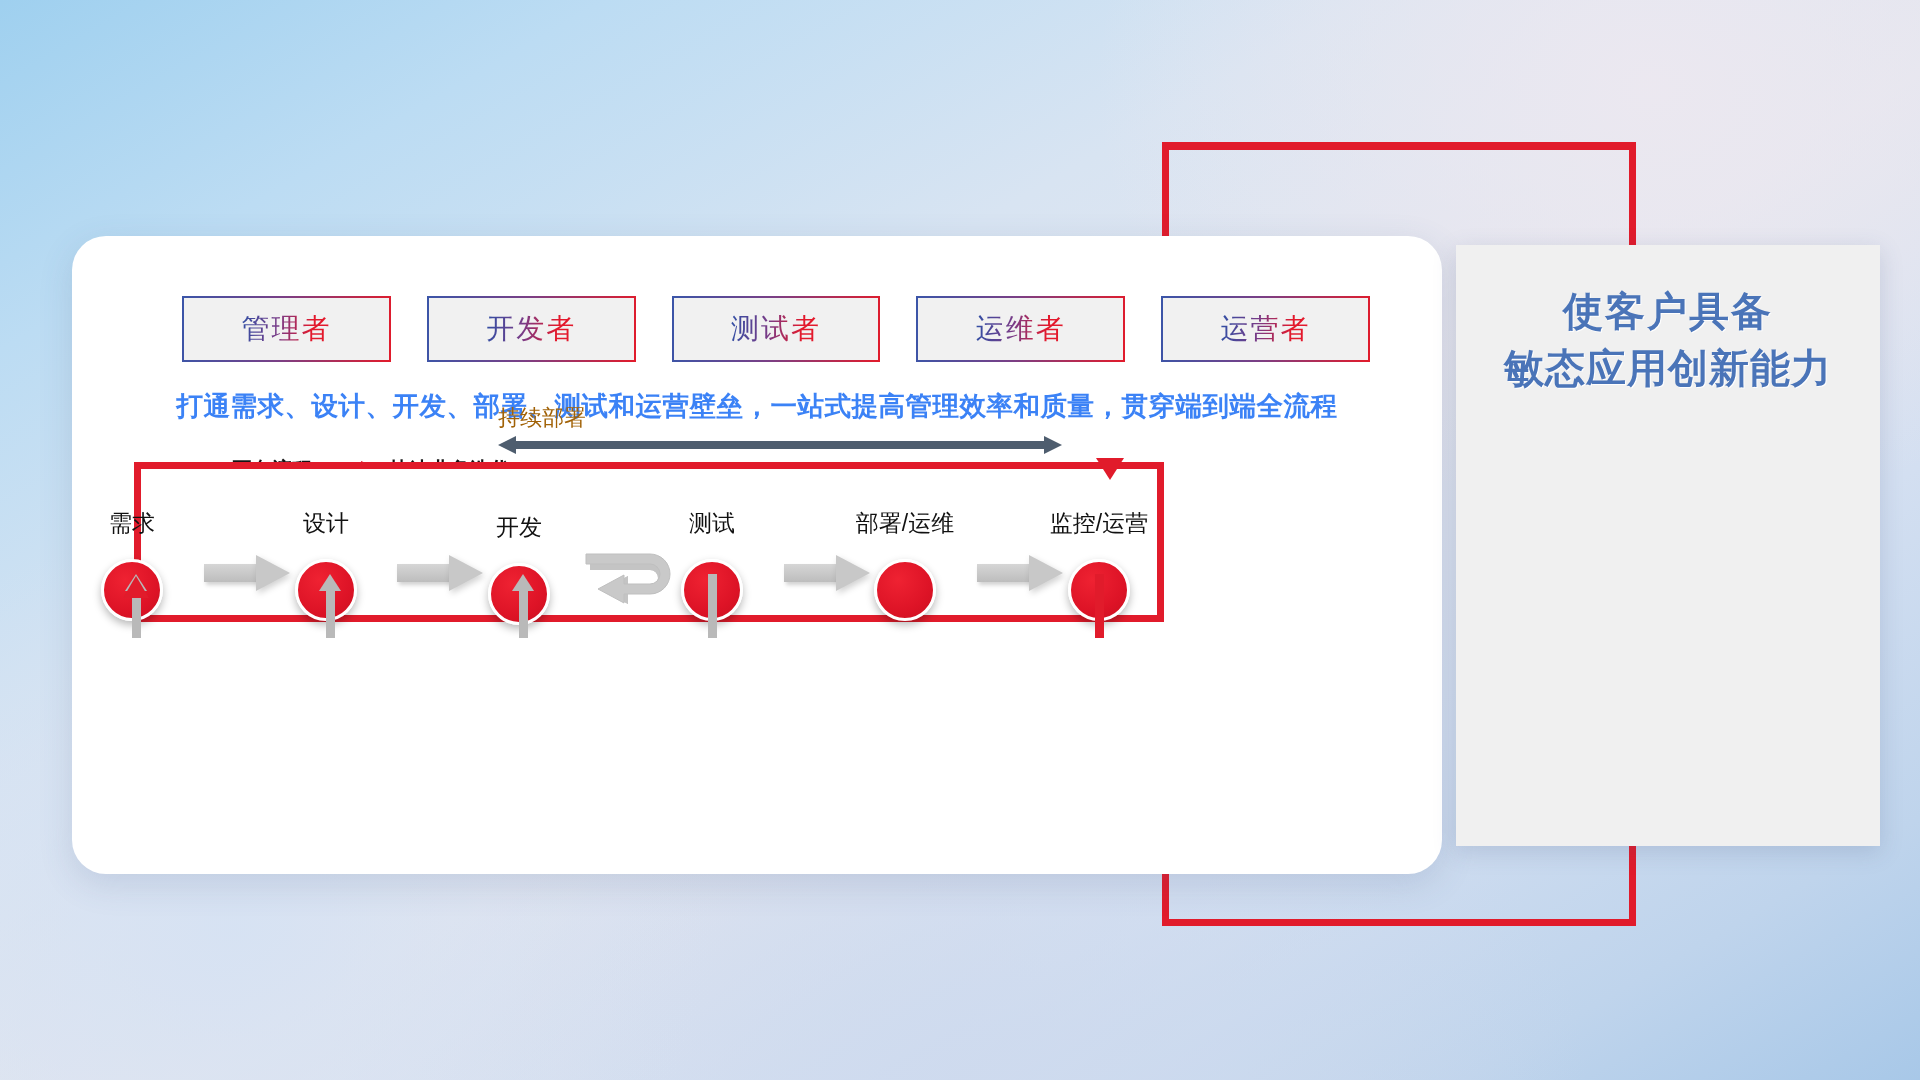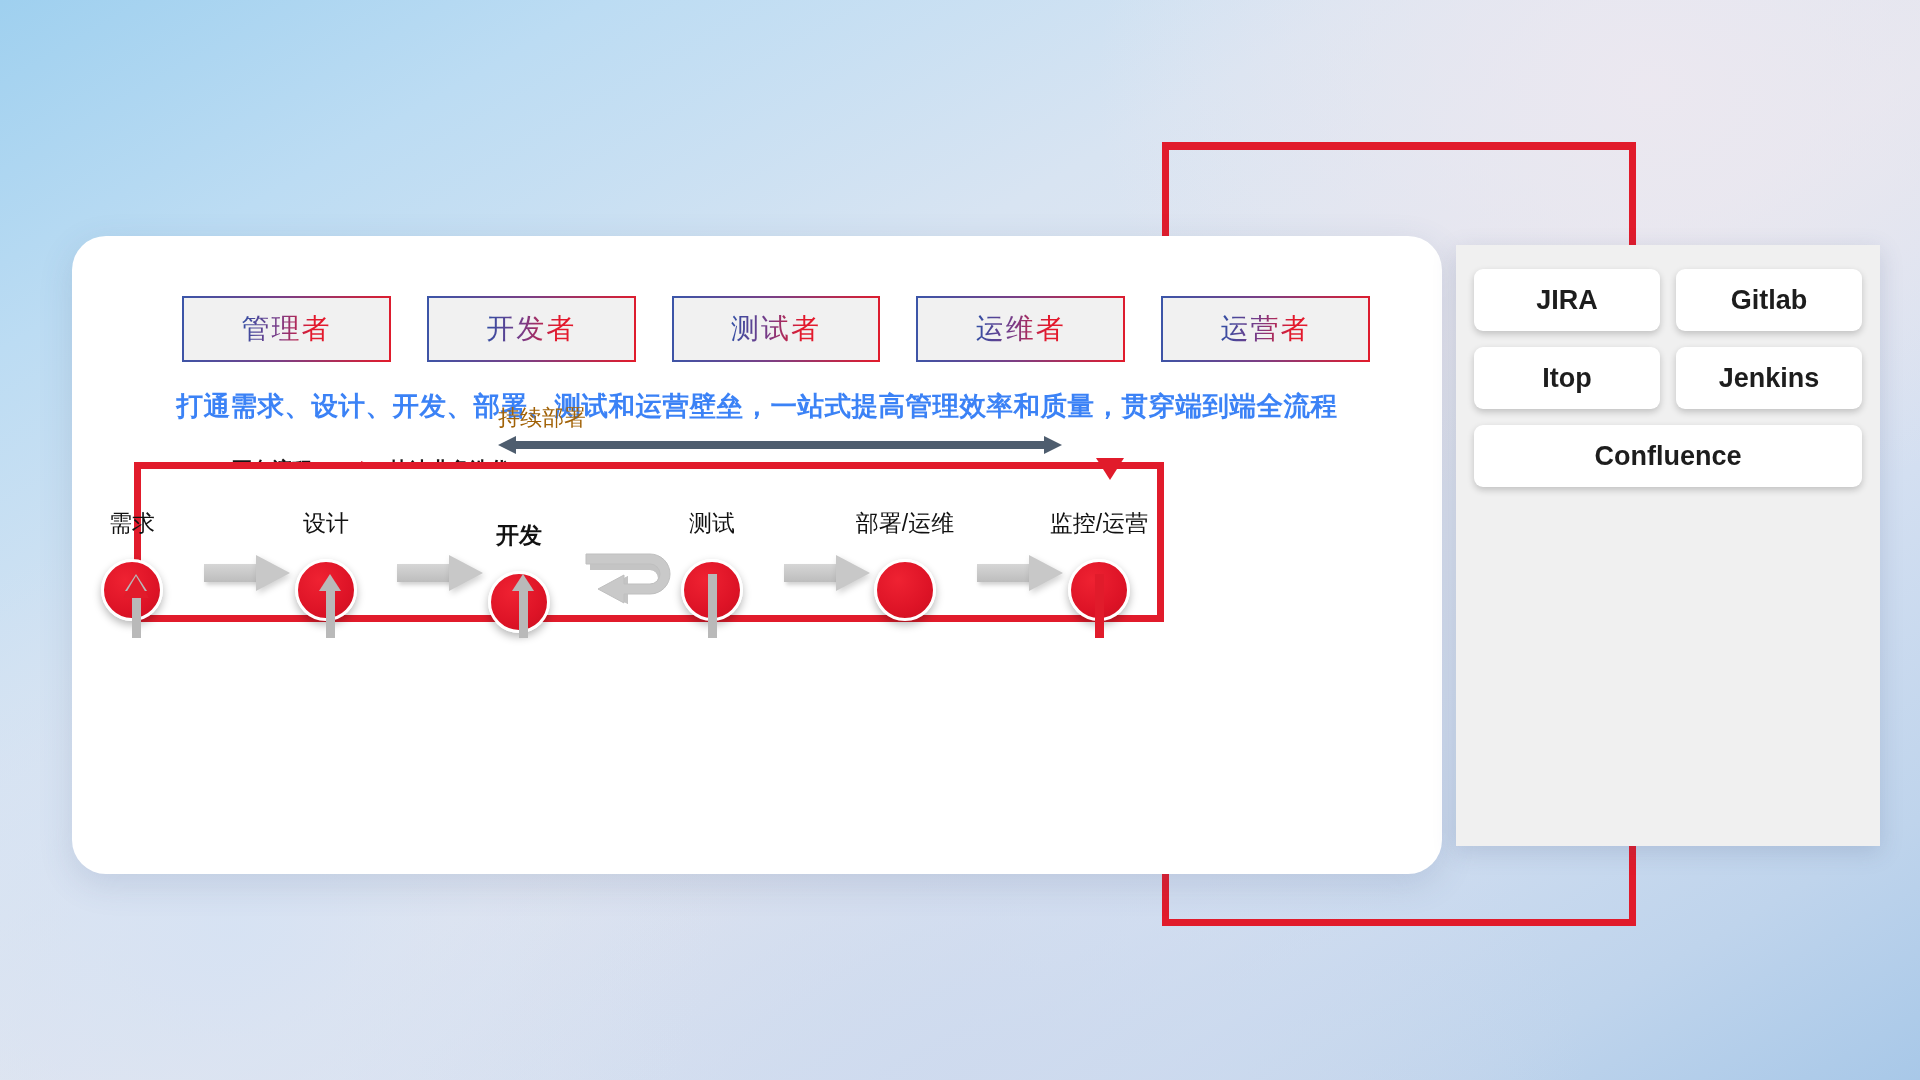--- a/index.html
+++ b/index.html
@@ -427,21 +427,21 @@
 
       <div class="stage" style="left:194px; top:0px;">
         <div class="stage-label">设计</div>
         <div class="stage-dot"></div>
       </div>
       <div class="gray-arrow" style="left:325px; top:48px;">
         <span class="g-shaft"></span>
           <span class="g-head"></span>
       </div>
 
-      <div class="stage" style="left:387px; top:12px;font-weight:bold;">
+      <div class="stage" style="left:387px; top:4px;">
         <div class="stage-label">开发</div>
         <div class="stage-dot"></div>
       </div>
 
       <svg style="position:absolute; left:512px; top:36px;" width="110" height="66" viewBox="0 0 110 66">
         <g fill="#c4c4c4" filter="">
           <path d="M6 14 h60 a18 18 0 0 1 0 36 H44 v10 L18 46 L44 32 v10 h22 a8 8 0 0 0 0 -16 H6 z"></path>
           <path d="M6 14 h60 a18 18 0 0 1 0 36 H44 v10 L18 46 L44 32 v10 h22 a8 8 0 0 0 0 -16 H6 z" fill="#c4c4c4"></path>
         </g>
         <path d="M2 10 h64 a20 20 0 0 1 0 40 H40 v9 L14 45 L40 31 v9 h26 a10 10 0 0 0 0 -20 H2 z" fill="#c9c9c9" stroke="#bfbfbf" stroke-width="1"></path>
@@ -468,22 +468,19 @@
       <div class="stage" style="left:967px; top:0px;">
         <div class="stage-label">监控/运营</div>
         <div class="stage-dot"></div>
       </div>
     </div>
 
 
   </div>
 
   <div id="right-panel">
-    <div id="tools">
-      <div class="tool-chip">JIRA</div>
-      <div class="tool-chip">Gitlab</div>
-      <div class="tool-chip">Itop</div>
-      <div class="tool-chip">Jenkins</div>
-      <div class="tool-chip wide">Confluence</div>
+    <div id="rp-title">
+      <span class="l1">使客户具备</span>
+      <span class="l2">敏态应用创新能力</span>
     </div>
   </div>
 
 </div>
 
 </body></html>

